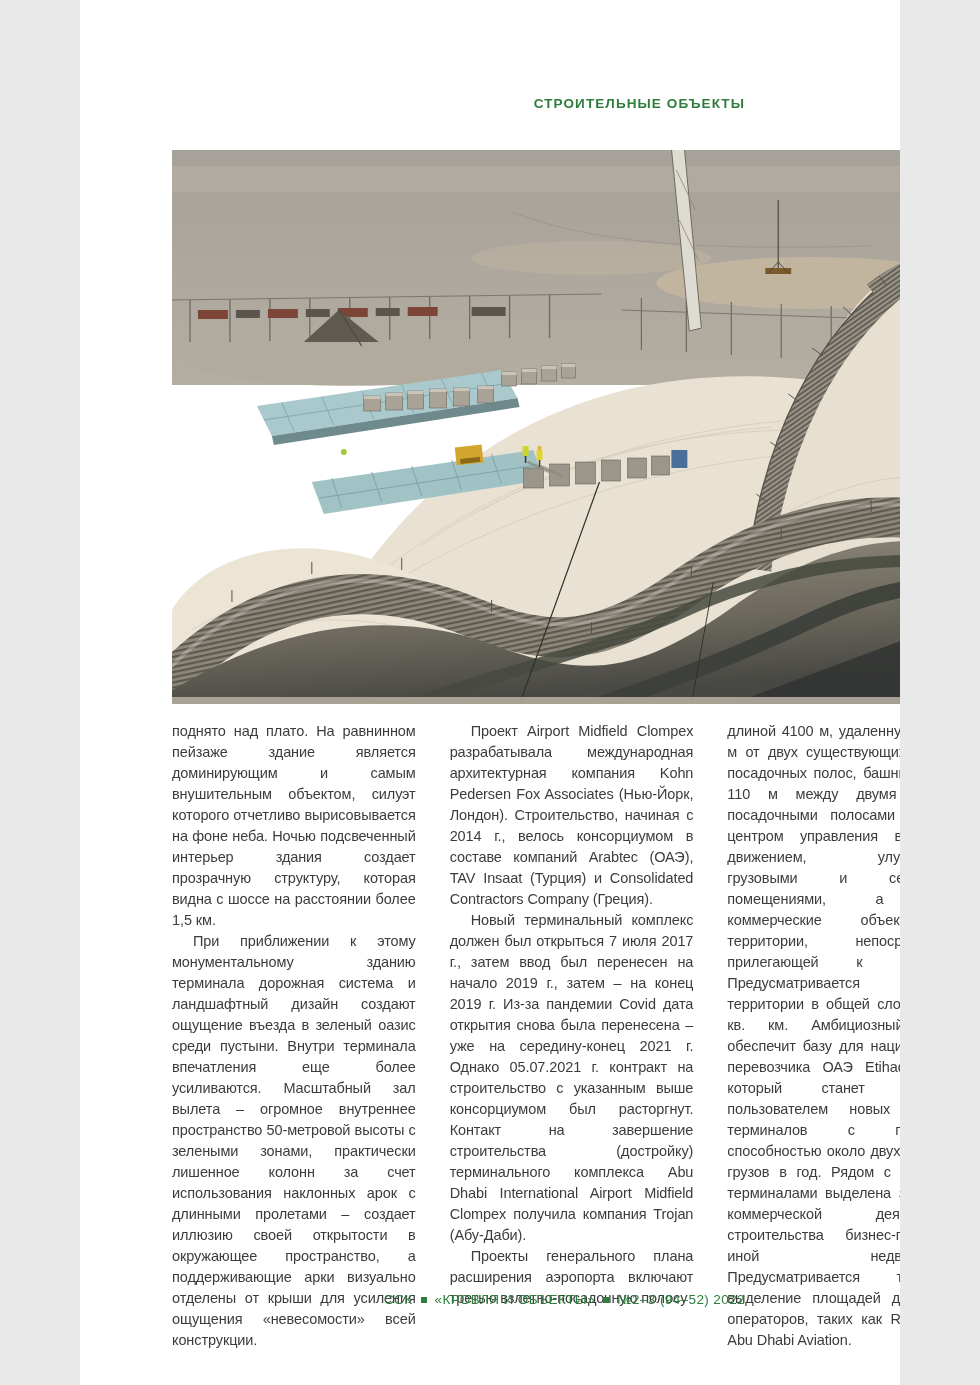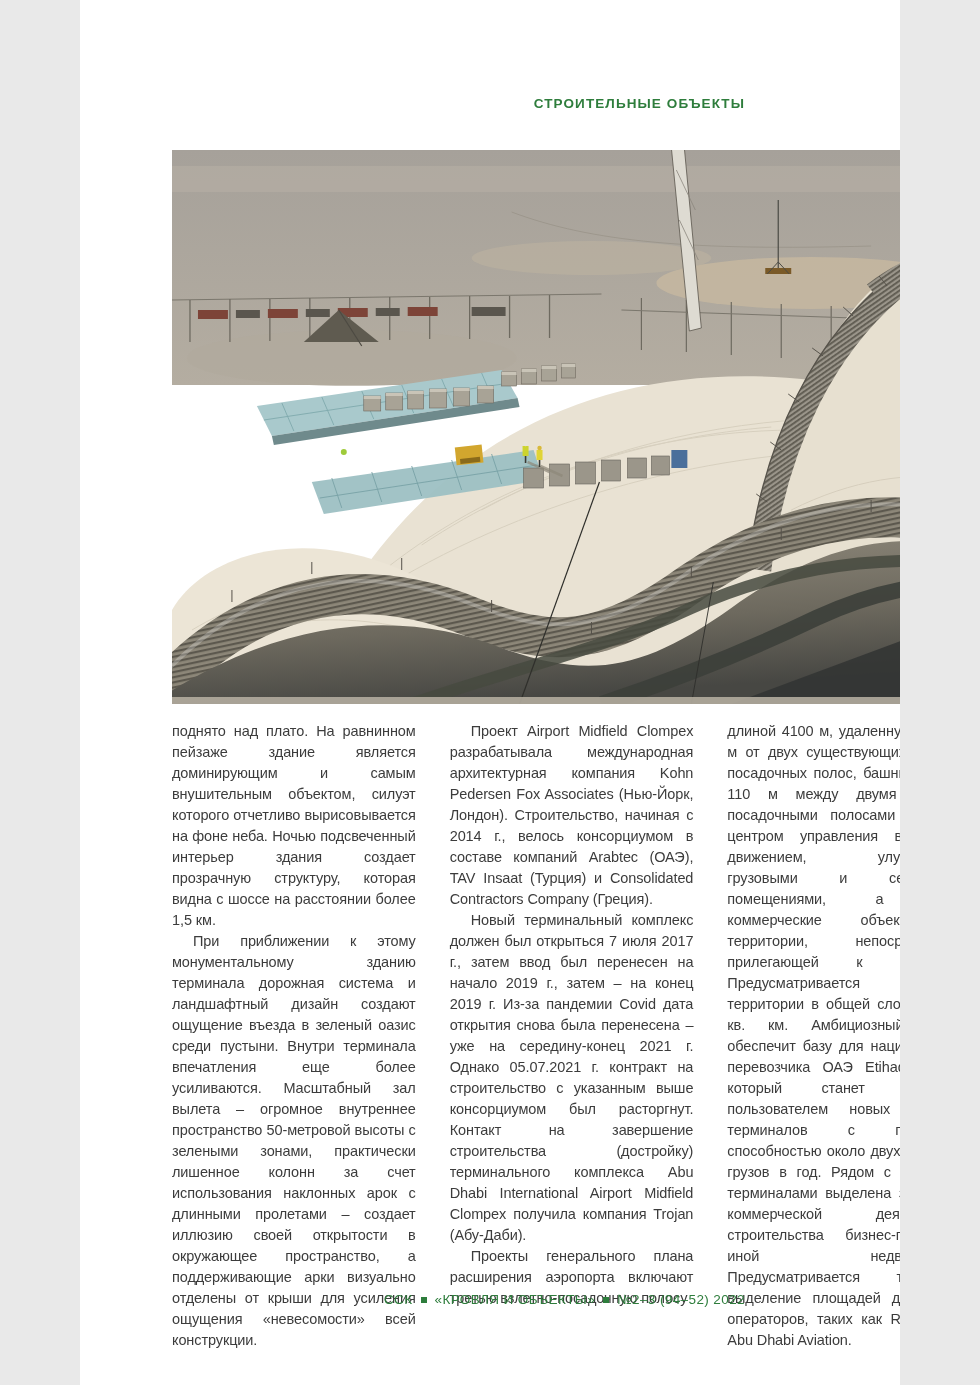--- a/index.html
+++ b/index.html
@@ -21,21 +21,21 @@
   .logo-block svg{position:absolute;left:4px;bottom:6px;}
   
   .photo{
     position:absolute;left:92px;top:150px;width:799px;height:554px;
     margin:0;padding:0;overflow:hidden;
   }
   .photo svg{display:block;width:100%;height:100%;}
   
   .columns{
     position:absolute;left:92px;top:721px;width:799px;
-    display:flex;gap:34px;
+    display:flex;gap:34px;justify-content:flex-end;
   }
   .col{flex:1 1 0;min-width:0;}
   .col p{
     margin:0;font-size:14.5px;line-height:21px;color:#3c3c3c;
     text-align:justify;letter-spacing:-0.1px;
   }
   .col p.indent{text-indent:21px;}
   
   .footer-line{
     position:absolute;top:1292px;right:155px;

